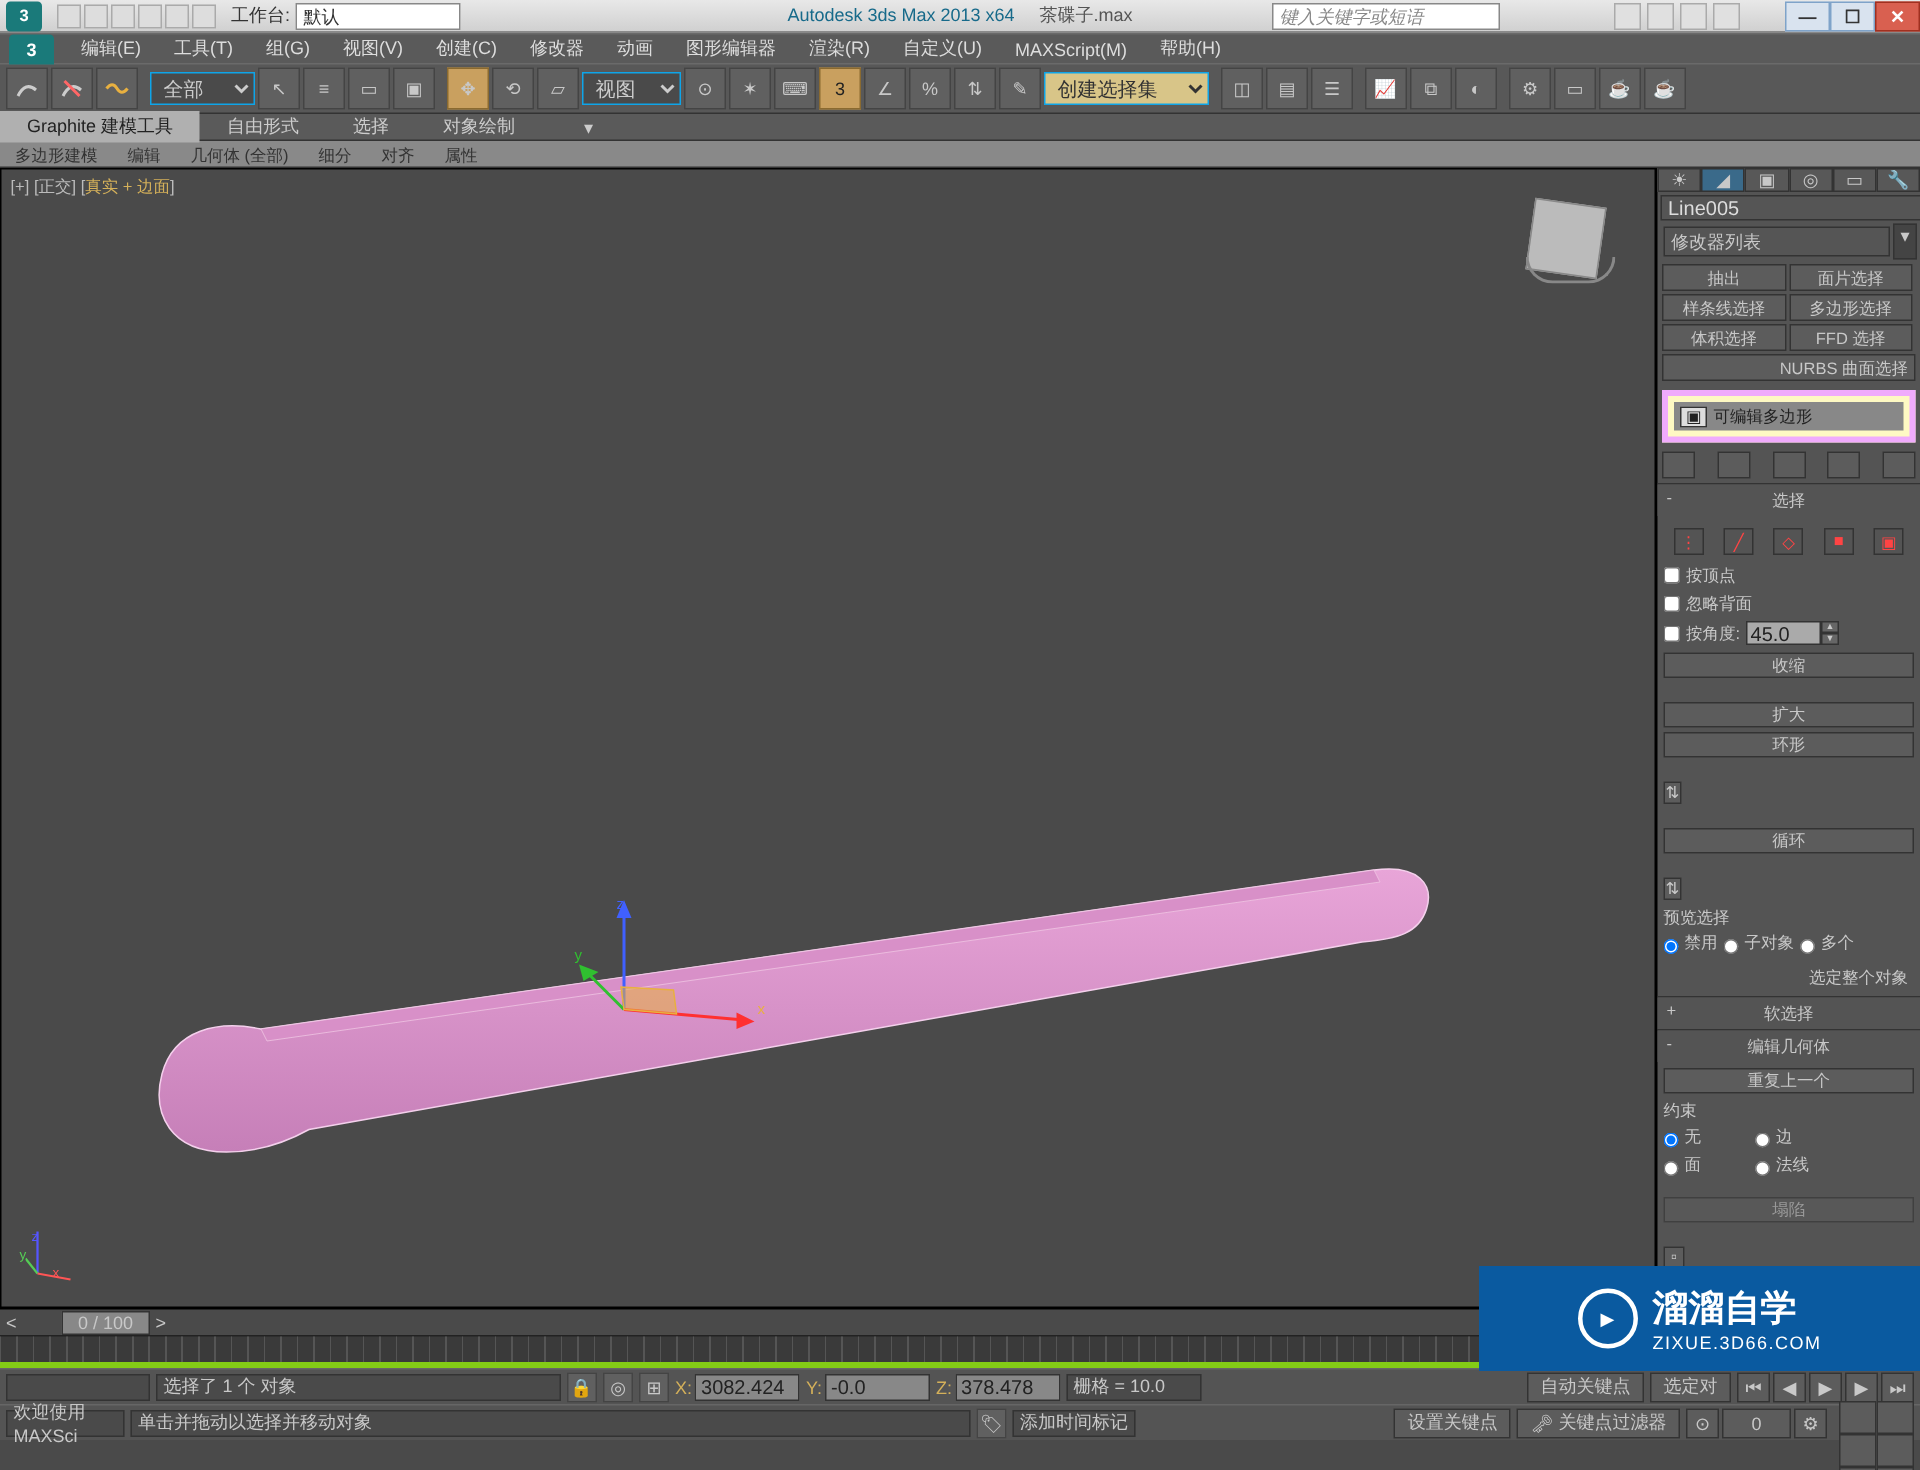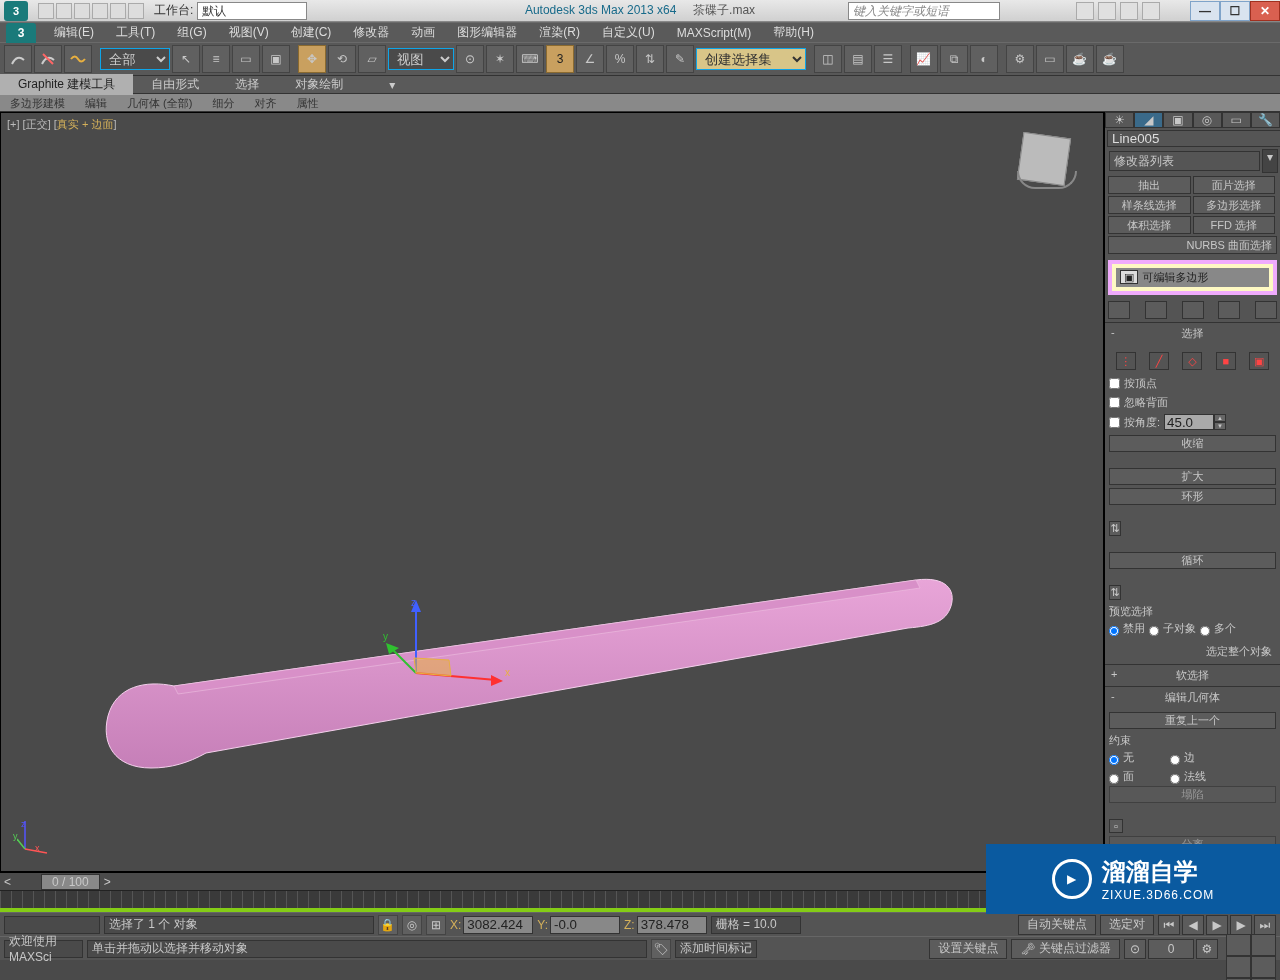--- a/index.html
+++ b/index.html
@@ -405,21 +405,21 @@
           <input type="radio" style="">
             <span>边</span>
         </div>
         <div class="radio-row">
           <input type="radio" style="">
             <span>面</span>
           <span style="width:28px"></span>
           <input type="radio" style="">
             <span>法线</span>
         </div>
-        <div class="btn-row" style="margin-top:0">
+        <div class="btn-row" style="margin-top:12px">
           <div class="rb" style="opacity:.6">塌陷</div>
           <div style="width:14px" class="rb">▫</div>
         </div>
         <div class="btn-row" style="margin-top:3px">
           <div class="rb" style="opacity:.6">分离</div>
           <div style="width:14px" class="rb">▫</div>
         </div>
       </div>
     </div>
   </div>

